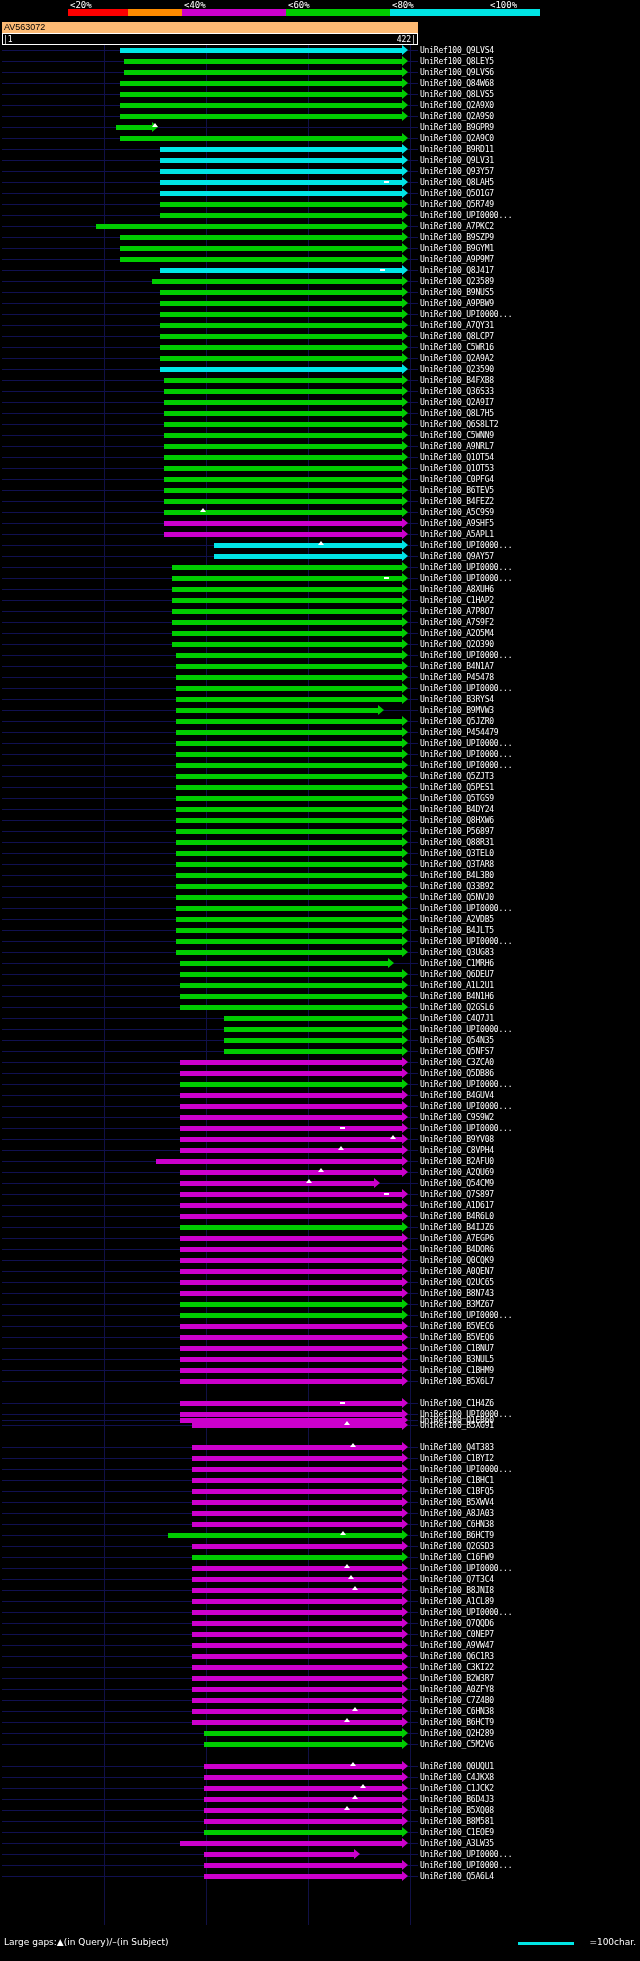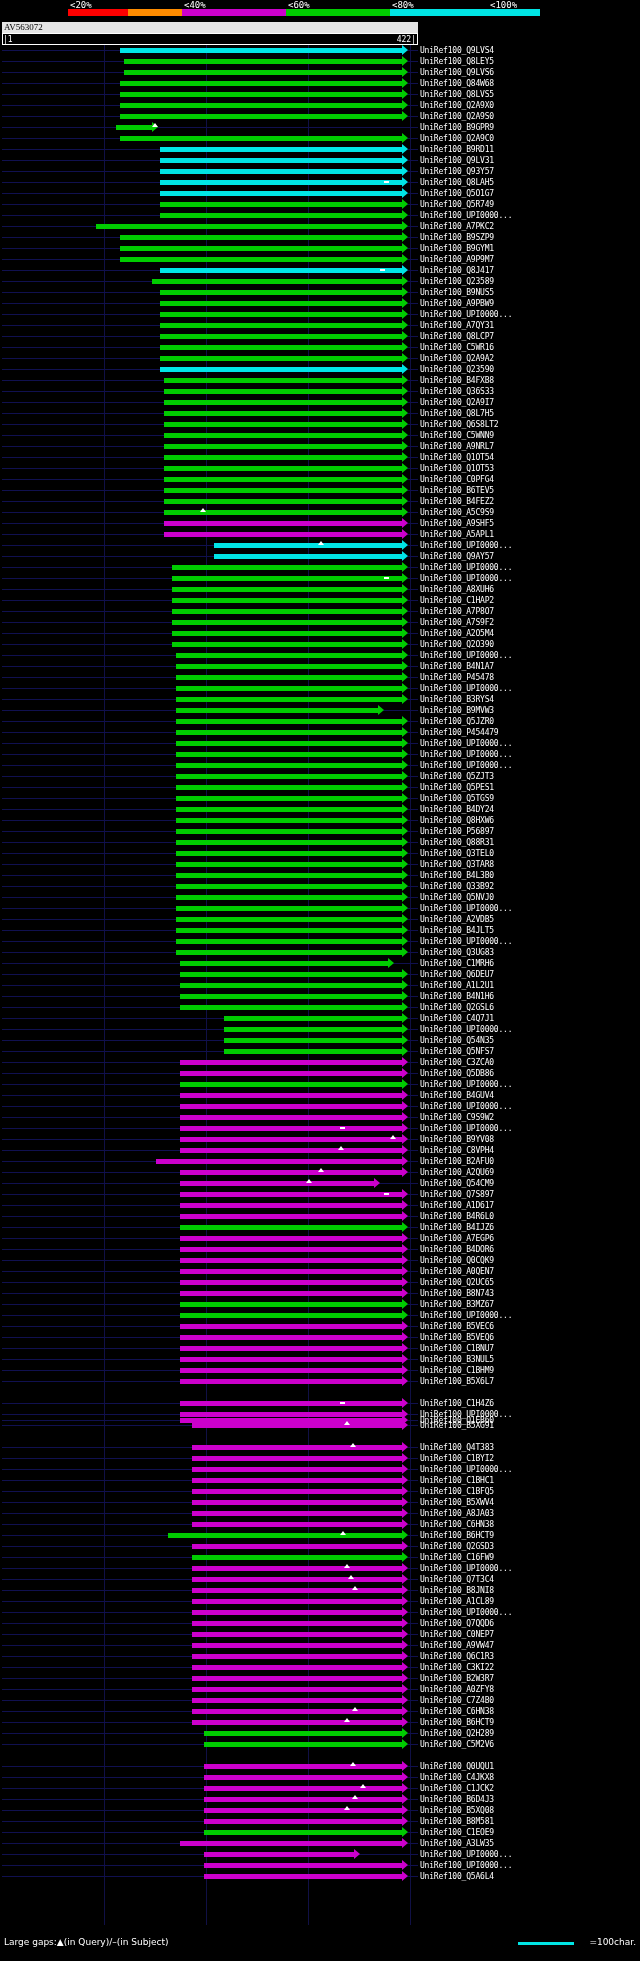--- a/index.html
+++ b/index.html
@@ -16,22 +16,22 @@
     position:absolute;top:9px;height:7px;
   }
   .legend-tick{
     position:absolute;top:0px;font-size:9px;color:#fff;
     font-family:"DejaVu Sans Mono","Liberation Mono",monospace;
     letter-spacing:0px;white-space:nowrap;
   }
   
   #querybox{
     position:absolute;left:2px;top:22px;width:416px;height:11px;
-    background:#e5e5e5;color:#000;font-size:9px;line-height:11px;
-    font-family:Liberation Serif, serif;
+    background:#fdba74;color:#000;font-size:9px;line-height:11px;
+    font-family:Liberation Sans, sans-serif;
     padding-left:2px;box-sizing:border-box;
   }
   #ruler{
     position:absolute;left:2px;top:33px;width:416px;height:12px;
     border:1px solid #fff;box-sizing:border-box;background:#000;
   }
   #ruler .rl{
     position:absolute;top:0;font-size:8px;line-height:11px;color:#fff;
     font-family:"DejaVu Sans Mono","Liberation Mono",monospace;
   }

